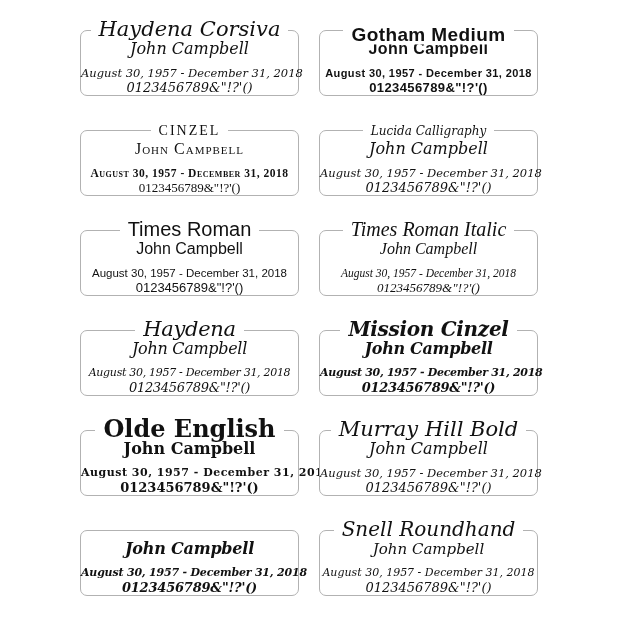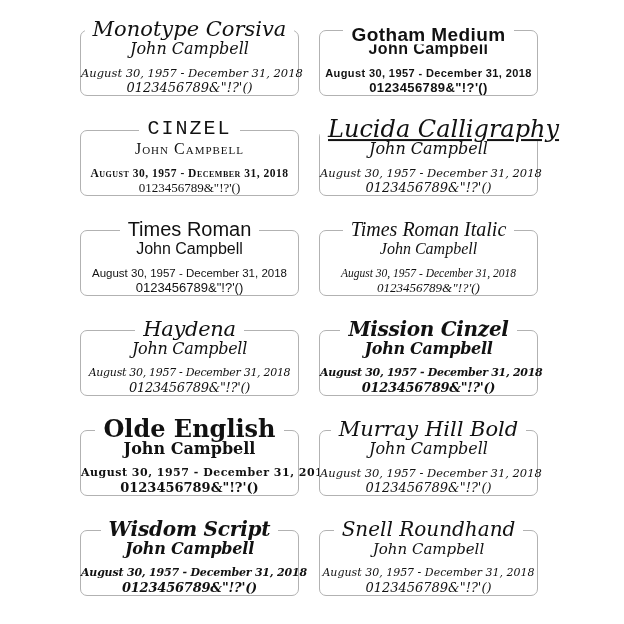--- a/index.html
+++ b/index.html
@@ -56,26 +56,26 @@
 
   
   .f-corsiva { font-family: "DejaVu Serif", serif; font-style: italic; }
   .f-corsiva .title-text { font-size: 21px; }
 
   .f-gotham { font-family: "Liberation Sans", sans-serif; font-weight: 700; letter-spacing: 0.4px; }
   .f-gotham .title-text { font-size: 19px; margin-top: 13px; }
   .f-gotham .line-dates { font-size: 11px; }
 
   .f-cinzel { font-family: "Liberation Serif", serif; }
-  .f-cinzel .title-text { font-size: 20px; text-transform: uppercase; letter-spacing: 2px; font-family: Liberation Mono, monospace; }
+  .f-cinzel .title-text { font-size: 14px; text-transform: uppercase; letter-spacing: 2px; }
   .f-cinzel .line-name  { font-variant: small-caps; letter-spacing: 1px; font-size: 16px; }
   .f-cinzel .line-dates { font-variant: small-caps; letter-spacing: 0.5px; font-weight: 600; }
 
   .f-lucida { font-family: "DejaVu Serif", serif; font-style: italic; }
-  .f-lucida .title-text { font-size: 24px; text-decoration: underline; }
+  .f-lucida .title-text { font-size: 12px; }
 
   .f-times { font-family: Liberation Sans, sans-serif; }
   .f-times .title-text { font-size: 20px; }
 
   .f-times-italic { font-family: "Liberation Serif", serif; font-style: italic; }
   .f-times-italic .title-text { font-size: 20px; }
 
   .f-haydena { font-family: "DejaVu Serif", serif; font-style: italic; letter-spacing: -0.3px; }
   .f-haydena .title-text { font-size: 21px; }
   .f-haydena .line-dates { font-size: 11px; }
@@ -99,21 +99,21 @@
   .f-snell .title-text { font-size: 20px; }
   .f-snell .line-name { font-size: 15px; }
   .f-snell .line-dates { font-size: 11px; }
 </style>
 </head>
 <body>
 
 <div class="grid">
 
   <div class="card f-corsiva">
-    <div class="card-title"><span class="title-text">Monotype Corsiva</span></div>
+    <div class="card-title"><span class="title-text">Haydena Corsiva</span></div>
     <div class="line line-name">John Campbell</div>
     <div class="line line-dates">August 30, 1957 - December 31, 2018</div>
     <div class="line line-chars">0123456789&amp;"!?'()</div>
   </div>
 
   <div class="card f-gotham">
     <div class="card-title"><span class="title-text">Gotham Medium</span></div>
     <div class="line line-name">John Campbell</div>
     <div class="line line-dates">August 30, 1957 - December 31, 2018</div>
     <div class="line line-chars">0123456789&amp;"!?'()</div>
@@ -169,21 +169,20 @@
   </div>
 
   <div class="card f-murray">
     <div class="card-title"><span class="title-text">Murray Hill Bold</span></div>
     <div class="line line-name">John Campbell</div>
     <div class="line line-dates">August 30, 1957 - December 31, 2018</div>
     <div class="line line-chars">0123456789&amp;"!?'()</div>
   </div>
 
   <div class="card f-wisdom">
-    <div class="card-title"><span class="title-text">Wisdom Script</span></div>
     <div class="line line-name">John Campbell</div>
     <div class="line line-dates">August 30, 1957 - December 31, 2018</div>
     <div class="line line-chars">0123456789&amp;"!?'()</div>
   </div>
 
   <div class="card f-snell">
     <div class="card-title"><span class="title-text">Snell Roundhand</span></div>
     <div class="line line-name">John Campbell</div>
     <div class="line line-dates">August 30, 1957 - December 31, 2018</div>
     <div class="line line-chars">0123456789&amp;"!?'()</div>

